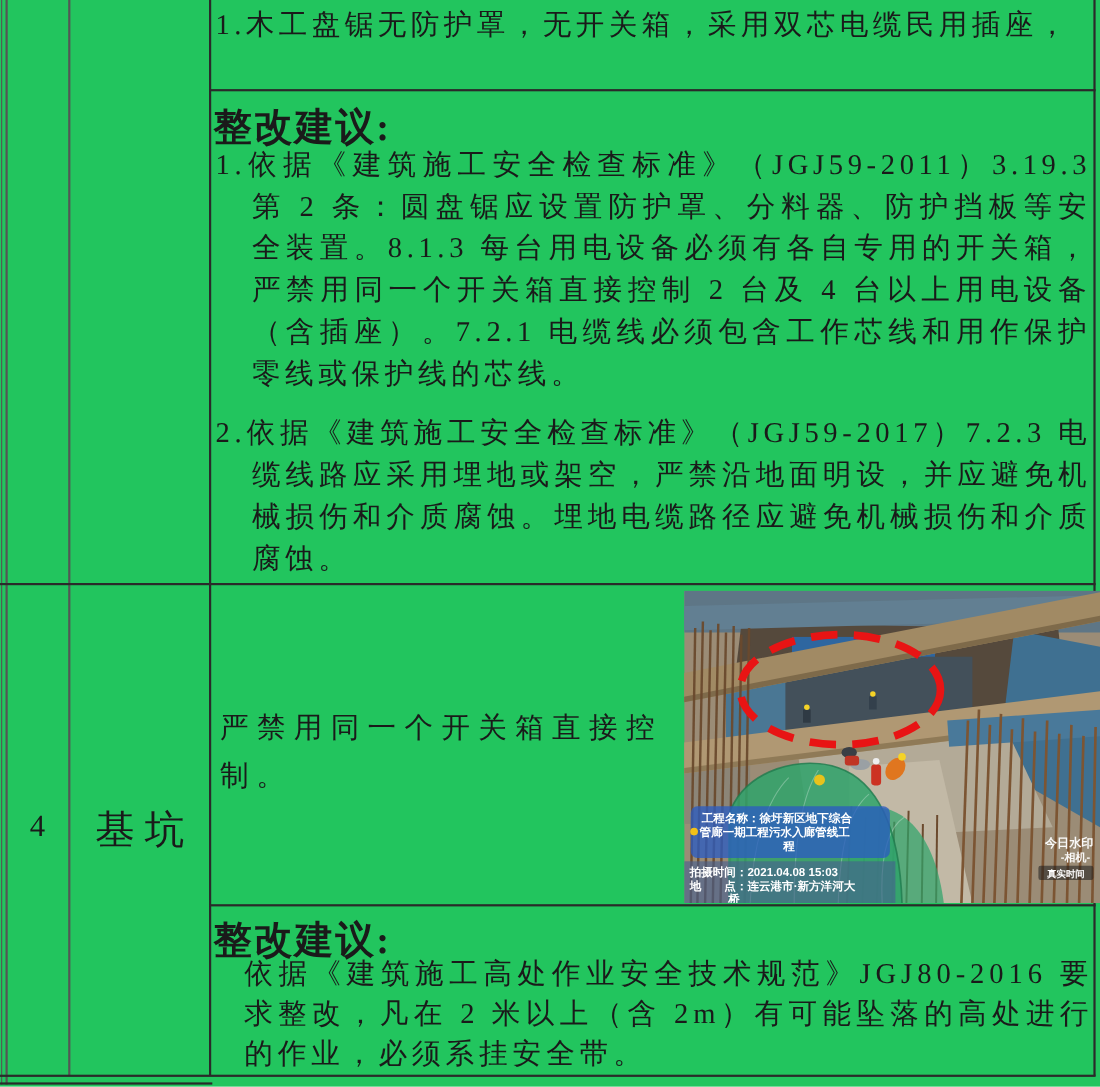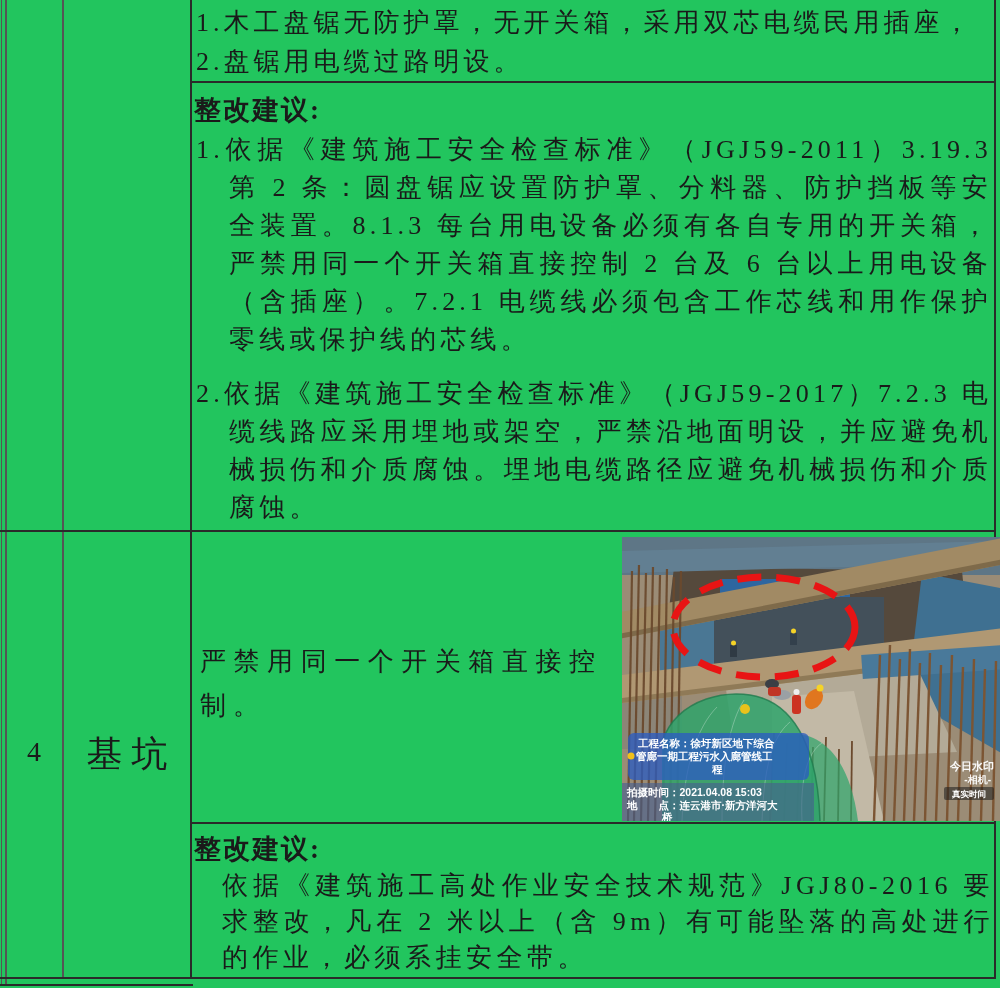--- a/index.html
+++ b/index.html
@@ -6,21 +6,21 @@
   .page{
     position:relative;width:1000px;height:988px;background:#22c55e;
     font-family:"Liberation Serif","DejaVu Serif",serif;color:#1a1a1a;
     overflow:hidden;
   }
   .vl,.hl{position:absolute;background:#2a2a2a;}
   .vl.gray{background:#555;}
   
   .violations{position:absolute;left:196px;top:3px;width:800px;
     font-size:26px;line-height:39px;letter-spacing:4px;}
-  .sugg-heading{position:absolute;font-size:27px;font-weight:bold;letter-spacing:2px;}
+  .sugg-heading{position:absolute;font-size:35px;font-weight:bold;letter-spacing:2px;}
   .h1pos{left:194px;top:92px;}
   .h2pos{left:194px;top:831px;}
   .sugg-list{position:absolute;left:196px;top:131px;width:796px;
     font-size:26px;line-height:38px;letter-spacing:4.2px;
     text-align:justify;text-justify:inter-ideograph;}
   .para{padding-left:33px;text-indent:-33px;margin:0 0 16px 0;}
   .para:last-child{margin-bottom:0;}
   .num-cell{position:absolute;left:6px;top:736px;width:56px;text-align:center;
     font-size:28px;}
   .cat-cell{position:absolute;left:63px;top:729px;width:128px;text-align:center;
@@ -47,26 +47,25 @@
   <div class="vl" style="left:190px;top:0;width:2px;height:978px;"></div>
   <div class="vl" style="left:994px;top:0;width:2px;height:978px;"></div>
   <div class="hl" style="left:190px;top:81px;width:806px;height:2px;"></div>
   <div class="hl" style="left:0;top:530px;width:996px;height:2px;"></div>
   <div class="hl" style="left:190px;top:822px;width:806px;height:2px;"></div>
   <div class="hl" style="left:0;top:977px;width:996px;height:2px;"></div>
   <div class="hl" style="left:0;top:984px;width:193px;height:2px;"></div>
 
   <div class="violations">
     <div>1.木工盘锯无防护罩，无开关箱，采用双芯电缆民用插座，</div>
-    <div>2.盘锯用电缆过路明设。</div>
   </div>
 
   <div class="sugg-heading h1pos">整改建议:</div>
   <div class="sugg-list">
-    <div class="para"><span>1.</span><span>依据《建筑施工安全检查标准》（JGJ59-2011）3.19.3 第 2 条：圆盘锯应设置防护罩、分料器、防护挡板等安全装置。8.1.3 每台用电设备必须有各自专用的开关箱，严禁用同一个开关箱直接控制 2 台及 6 台以上用电设备（含插座）。7.2.1 电缆线必须包含工作芯线和用作保护零线或保护线的芯线。</span></div>
+    <div class="para"><span>1.</span><span>依据《建筑施工安全检查标准》（JGJ59-2011）3.19.3 第 2 条：圆盘锯应设置防护罩、分料器、防护挡板等安全装置。8.1.3 每台用电设备必须有各自专用的开关箱，严禁用同一个开关箱直接控制 2 台及 4 台以上用电设备（含插座）。7.2.1 电缆线必须包含工作芯线和用作保护零线或保护线的芯线。</span></div>
     <div class="para"><span>2.</span><span>依据《建筑施工安全检查标准》（JGJ59-2017）7.2.3 电缆线路应采用埋地或架空，严禁沿地面明设，并应避免机械损伤和介质腐蚀。埋地电缆路径应避免机械损伤和介质腐蚀。</span></div>
   </div>
 
   <div class="num-cell">4</div>
   <div class="cat-cell">
     <div>基坑</div>
   </div>
 
   <div class="desc-cell">严禁用同一个开关箱直接控制。</div>
 
@@ -166,15 +165,15 @@
       <g>
         <text class="ov-text" x="372" y="233" font-size="11" text-anchor="end" opacity="0.95">今日水印</text>
         <text class="ov-text" x="369" y="246" font-size="10" text-anchor="end" opacity="0.95">-相机-</text>
         <rect x="322" y="250" width="50" height="13" rx="2" fill="#1c1c1c" opacity="0.55"></rect>
         <text class="ov-text" x="347" y="260" font-size="8.5" text-anchor="middle" fill="#efe8d6">真实时间</text>
       </g>
     </svg>
   </div>
 
   <div class="sugg-heading h2pos">整改建议:</div>
-  <div class="sugg-bottom">依据《建筑施工高处作业安全技术规范》JGJ80-2016 要求整改，凡在 2 米以上（含 9m）有可能坠落的高处进行的作业，必须系挂安全带。</div>
+  <div class="sugg-bottom">依据《建筑施工高处作业安全技术规范》JGJ80-2016 要求整改，凡在 2 米以上（含 2m）有可能坠落的高处进行的作业，必须系挂安全带。</div>
 
 </div>
 
 </body></html>

